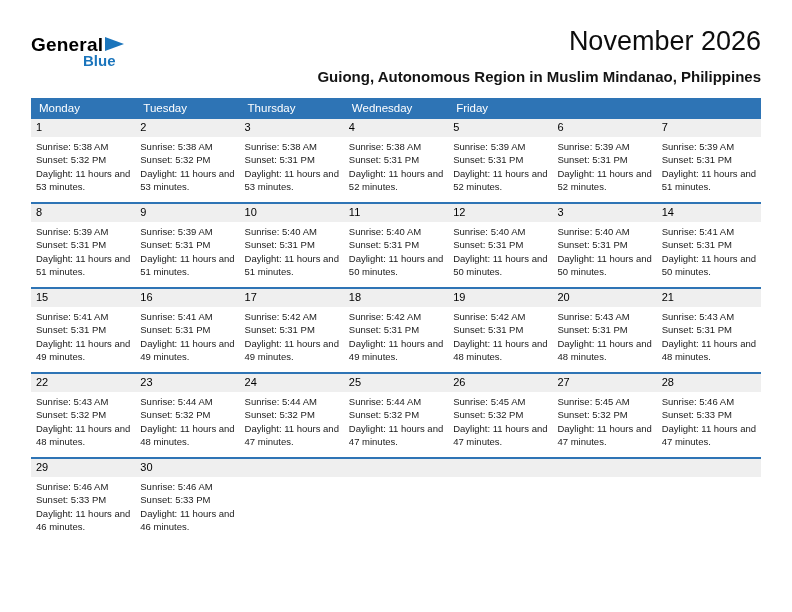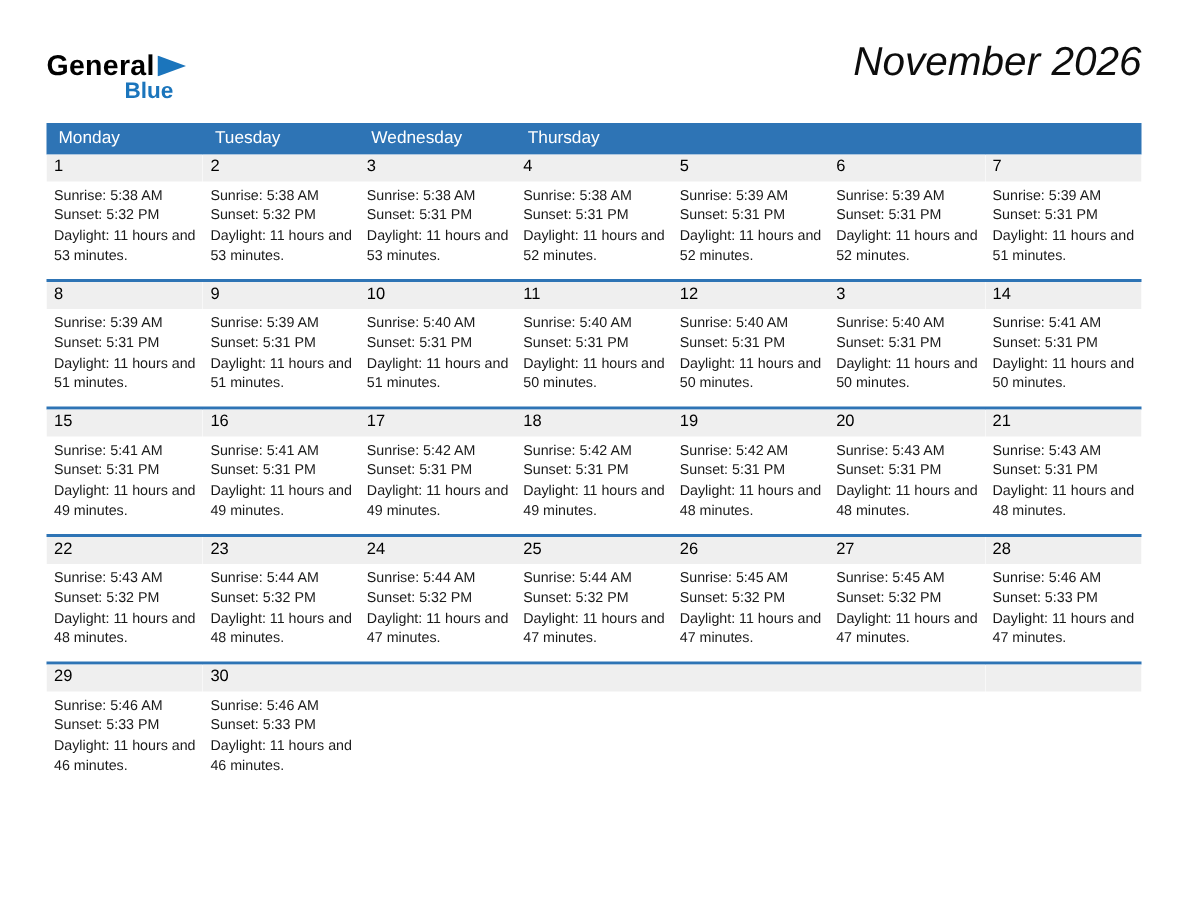--- a/index.html
+++ b/index.html
@@ -15,21 +15,21 @@
   
   .top { display: flex; justify-content: space-between; align-items: flex-start; }
   .logo { padding-top: 8px; }
   .logo-top { display: flex; align-items: center; }
   .logo-general { font-size: 19px; font-weight: bold; color: #000; letter-spacing: 0.2px; }
   .logo-flag { margin-left: 2px; margin-top: -2px; }
   .logo-flag polygon { fill: var(--logo-blue, #1B75BC); }
   .logo-blue { font-size: 15px; font-weight: bold; color: var(--logo-blue, #1B75BC); margin-left: 52px; margin-top: -4px; }
 
   .title-block { text-align: right; }
-  .page-title { font-size: 27px; font-weight: normal; color: #0d0d0d; font-style: italic; }
+  .page-title { font-size: 27px; font-weight: normal; color: #0d0d0d; }
   .page-subtitle { font-size: 15px; font-weight: bold; color: #141414; margin-top: 11px; }
 
   
   .calendar { margin-top: 13px; }
   .cal-header { display: grid; grid-template-columns: repeat(7, 1fr); background: var(--header-bg, #2E74B5); }
   .weekday-cell { color: #ffffff; font-size: 11.5px; padding: 4px 0 5px 8px; }
 
   .week-row { display: grid; grid-template-columns: repeat(7, 1fr); }
   .week-row + .week-row { border-top: 2px solid var(--separator, #2E74B5); }
 
@@ -56,29 +56,31 @@
         <span class="logo-general">General</span>
         <svg class="logo-flag" width="19" height="14" viewBox="0 0 19 14" aria-hidden="true">
           <polygon points="0,0 19,7 0,14"></polygon>
         </svg>
       </div>
       <div class="logo-blue">Blue</div>
     </div>
 
     <div class="title-block">
       <div class="page-title">November 2026</div>
+      <div class="page-subtitle">Guiong, Autonomous Region in Muslim Mindanao, Philippines</div>
     </div>
   </div>
 
   <div class="calendar">
       <div class="cal-header">
         <div class="weekday-cell">Monday</div>
         <div class="weekday-cell">Tuesday</div>
+        <div class="weekday-cell">Thursday</div>
         <div class="weekday-cell">Wednesday</div>
-        <div class="weekday-cell">Thursday</div>
+        <div class="weekday-cell">Friday</div>
       </div>
       <div class="week-row">
         <div class="day-cell">
           <div class="day-num">1</div>
           <div class="day-details">
             <div class="detail-line">Sunrise: 5:38 AM</div>
             <div class="detail-line">Sunset: 5:32 PM</div>
             <div class="detail-line">Daylight: 11 hours and 53 minutes.</div>
           </div>
         </div>

